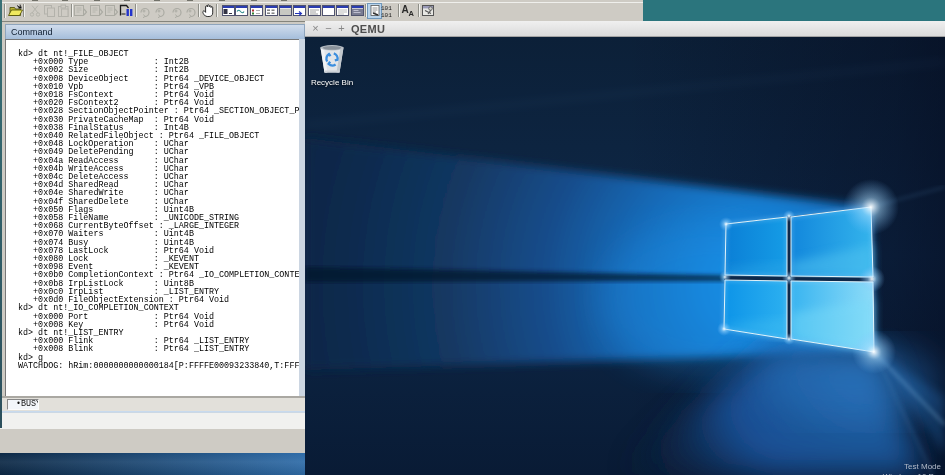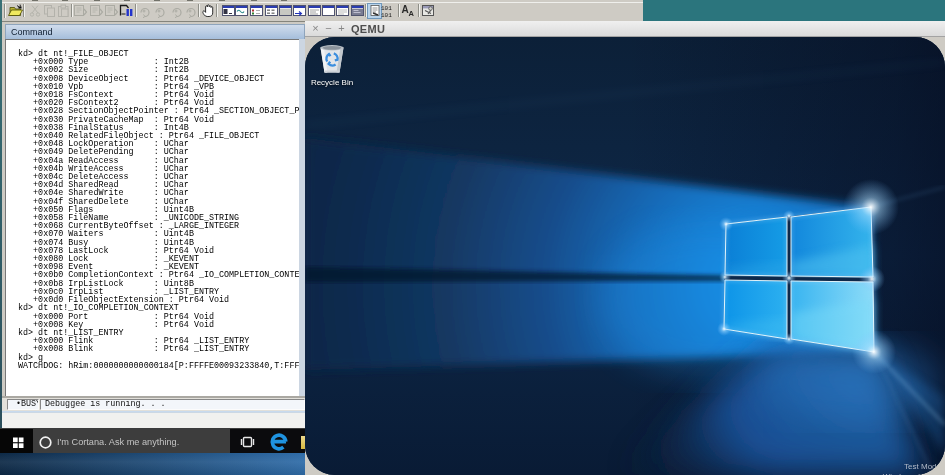--- a/index.html
+++ b/index.html
@@ -27,21 +27,21 @@
 #searchbox{position:absolute;left:33px;top:0;width:197px;height:25px;background:#3d3d3d;}
 #cortanatext{position:absolute;left:57px;top:7.5px;font-size:9.2px;color:#c4c4c4;}
 #folders{position:absolute;left:301px;top:7px;width:4px;height:13px;background:linear-gradient(#ecd98e,#d8b93f);}
 #bluestrip{position:absolute;left:0;top:453px;width:305px;height:22px;background:linear-gradient(to right,#0d2946,#2f6ca8);}
 #bluestrip::after{content:"";position:absolute;left:0;top:0;width:100%;height:100%;background:linear-gradient(rgba(255,255,255,0.00),rgba(255,255,255,0.07) 40%,rgba(0,0,0,0.08));}
 
 #qemu{position:absolute;left:305px;top:21px;width:640px;height:454px;}
 #qtitle{position:absolute;left:0;top:0;width:640px;height:16px;background:linear-gradient(#f0f0f0,#dadada);border-bottom:1px solid #a3a3a3;box-sizing:border-box;}
 #qtitle .btn{position:absolute;top:0;width:13px;text-align:center;font-size:11px;line-height:15px;color:#878787;}
 #qtitle .t{position:absolute;left:46px;top:0;font-size:11px;line-height:16px;font-weight:bold;color:#4d4d4d;letter-spacing:0.3px;}
-#qdisplay{position:absolute;left:0;top:16px;width:640px;height:438px;background:#0d2646;overflow:hidden;border-radius:30px;}
+#qdisplay{position:absolute;left:0;top:16px;width:640px;height:438px;background:#0d2646;overflow:hidden;}
 #rbin{position:absolute;left:12px;top:6px;width:30px;}
 #rblabel{position:absolute;left:-21px;top:35px;width:72px;text-align:center;font-size:8px;color:#fff;text-shadow:0 1px 2px rgba(0,0,0,0.8);}
 #testmode{position:absolute;right:4px;bottom:-6px;text-align:right;font-size:8px;line-height:9.5px;color:#b2bac8;}
 </style>
 </head>
 <body>
 <div id="root">
   <div id="teal"></div>
   <div id="toolbar">
     <div class="tb-top"></div>
@@ -243,40 +243,23 @@
 kd&gt; dt nt!_LIST_ENTRY
    +0x000 Flink            : Ptr64 _LIST_ENTRY
    +0x008 Blink            : Ptr64 _LIST_ENTRY
 kd&gt; g
 WATCHDOG: hRim:0000000000000184[P:FFFFE00093233840,T:FFFFE00093764080] WAIT</pre>
     </div>
   <div id="scrollsliver"></div>
   <div id="divider"></div>
   <div id="statusrow">
     <div class="sbox" id="sbox1">•BUSY•</div>
-    <div class="sbox" id="sbox2">Debuggee is running. . .</div>
     <div class="bluline"></div>
   </div>
   <div id="whitestrip"></div>
-  <div id="taskbar">
-    <div id="startbtn"></div>
-    <div id="searchbox"></div>
-    <svg width="305" height="25" style="position:absolute;left:0;top:0">
-      <rect x="13" y="8.5" width="4.7" height="4.7" fill="#fff"></rect>
-      <rect x="18.8" y="8.5" width="4.7" height="4.7" fill="#fff"></rect>
-      <rect x="13" y="14.3" width="4.7" height="4.7" fill="#fff"></rect>
-      <rect x="18.8" y="14.3" width="4.7" height="4.7" fill="#fff"></rect>
-      <circle cx="45.5" cy="13.5" r="5.3" fill="none" stroke="#f0f0f0" stroke-width="1.7"></circle>
-      <rect x="243.5" y="8.5" width="8" height="9" fill="none" stroke="#e8e8e8" stroke-width="1.4" rx="1"></rect>
-      <path d="M241.5,10 v6 M253.5,10 v6" stroke="#e8e8e8" stroke-width="1.4" fill="none"></path>
-      <path d="M272.5,12.6 h13.5 M285.8,12.6 a6.8,6.8 0 1 0 -2.4,5.6" fill="none" stroke="#1f93e0" stroke-width="3.6"></path>
-    </svg>
-    <div id="cortanatext">I'm Cortana. Ask me anything.</div>
-    <div id="folders"></div>
-  </div>
   <div id="bluestrip"></div>
   <div id="qemu">
     <div id="qtitle">
       <span class="btn" style="left:4px;">×</span>
       <span class="btn" style="left:17px;">−</span>
       <span class="btn" style="left:30px;">+</span>
       <span class="t">QEMU</span>
     </div>
     <div id="qdisplay">
       <svg id="wall" width="640" height="438" viewBox="0 0 640 438">

